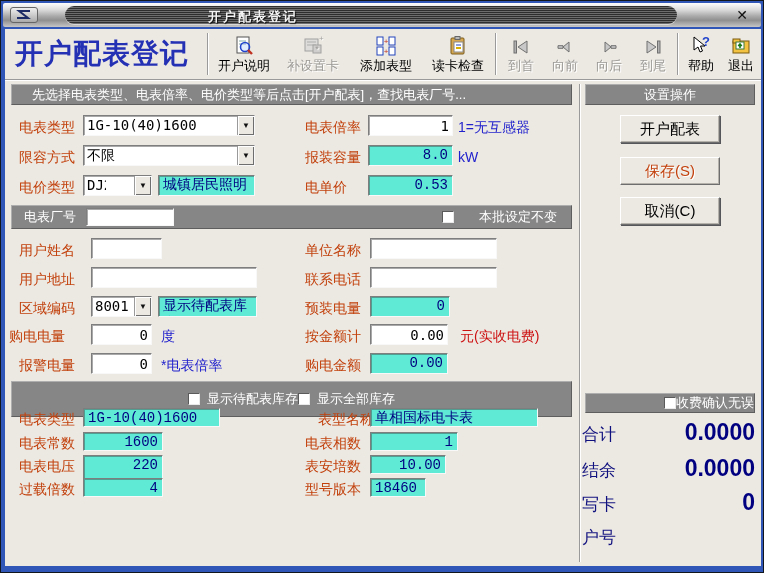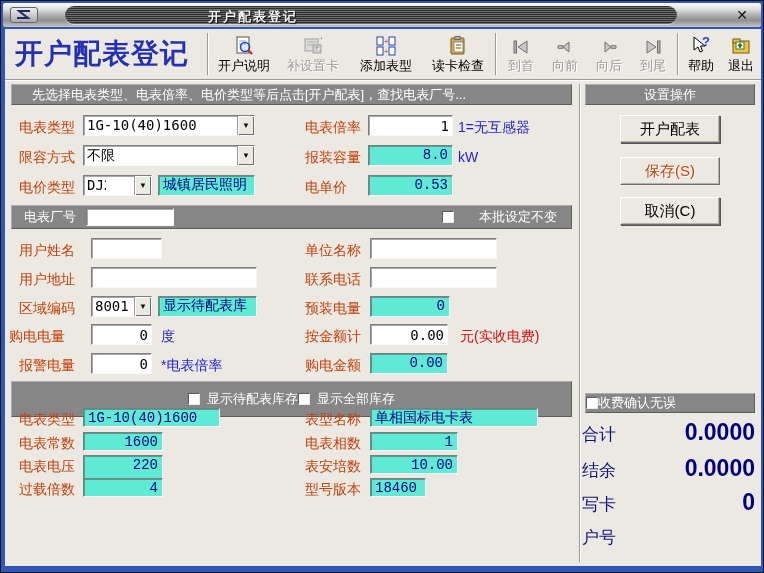--- a/index.html
+++ b/index.html
@@ -279,43 +279,43 @@
         <span>显示待配表库存</span>
       </span>
       <span style="display:flex;align-items:center;gap:7px;">
         <span class="cb"></span>
         <span>显示全部库存</span>
       </span>
     </div>
 
     <div class="lbl" style="left:14px;top:330px;">电表类型</div>
     <div class="ro" style="left:78px;top:327px;width:137px;height:19px;">1G-10(40)1600</div>
-    <div class="lbl" style="left:300px;top:330px;text-align:center;">表型名称</div>
+    <div class="lbl" style="left:313px;top:330px;text-align:center;">表型名称</div>
     <div class="ro" style="left:365px;top:327px;width:168px;height:19px;">单相国标电卡表</div>
 
     <div class="lbl" style="left:14px;top:354px;">电表常数</div>
     <div class="ro num" style="left:78px;top:351px;width:80px;height:19px;">1600</div>
     <div class="lbl" style="left:300px;top:354px;">电表相数</div>
     <div class="ro num" style="left:365px;top:351px;width:88px;height:19px;">1</div>
 
     <div class="lbl" style="left:14px;top:377px;">电表电压</div>
     <div class="ro num" style="left:78px;top:374px;width:80px;height:29px;">220</div>
     <div class="lbl" style="left:300px;top:377px;">表安培数</div>
-    <div class="ro num" style="left:365px;top:374px;width:88px;height:19px;">10.00</div>
+    <div class="ro num" style="left:365px;top:374px;width:76px;height:19px;">10.00</div>
 
     <div class="lbl" style="left:14px;top:400px;">过载倍数</div>
     <div class="ro num" style="left:78px;top:397px;width:80px;height:19px;">4</div>
     <div class="lbl" style="left:300px;top:400px;">型号版本</div>
     <div class="ro" style="left:365px;top:397px;width:56px;height:19px;">18460</div>
 
     <button class="pbtn" style="left:615px;top:34px;">开户配表</button>
     <button class="pbtn disabled" style="left:615px;top:76px;">保存(S)</button>
     <button class="pbtn" style="left:615px;top:116px;">取消(C)</button>
 
-    <div class="bar" style="left:580px;top:312px;width:170px;height:20px;justify-content:flex-start;gap:0;">
+    <div class="bar" style="left:580px;top:312px;width:170px;height:20px;justify-content:flex-end;gap:0;">
       <span class="cb"></span>
       <span>收费确认无误</span>
     </div>
 
     <div class="tot-lbl" style="left:577px;top:342px;">合计</div>
     <div class="tot-val" style="left:620px;top:338px;">0.0000</div>
 
     <div class="tot-lbl" style="left:577px;top:378px;">结余</div>
     <div class="tot-val" style="left:620px;top:374px;">0.0000</div>
 

